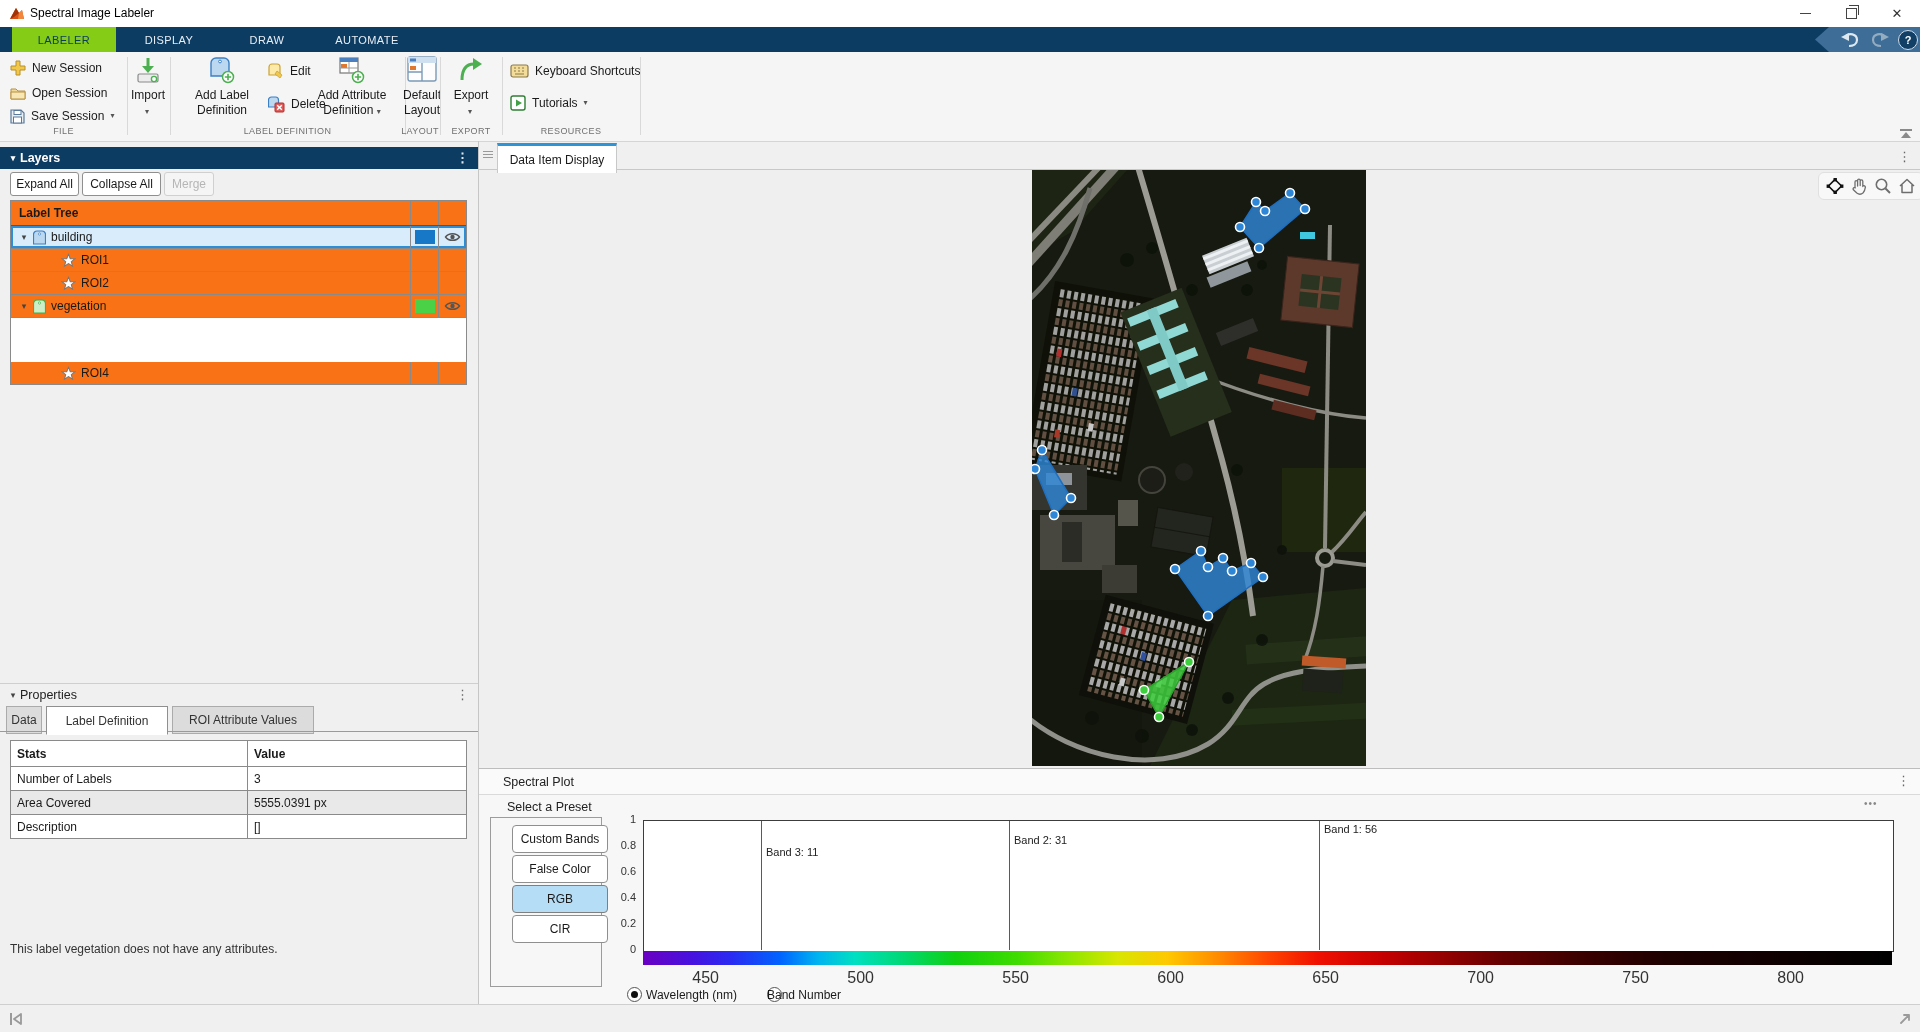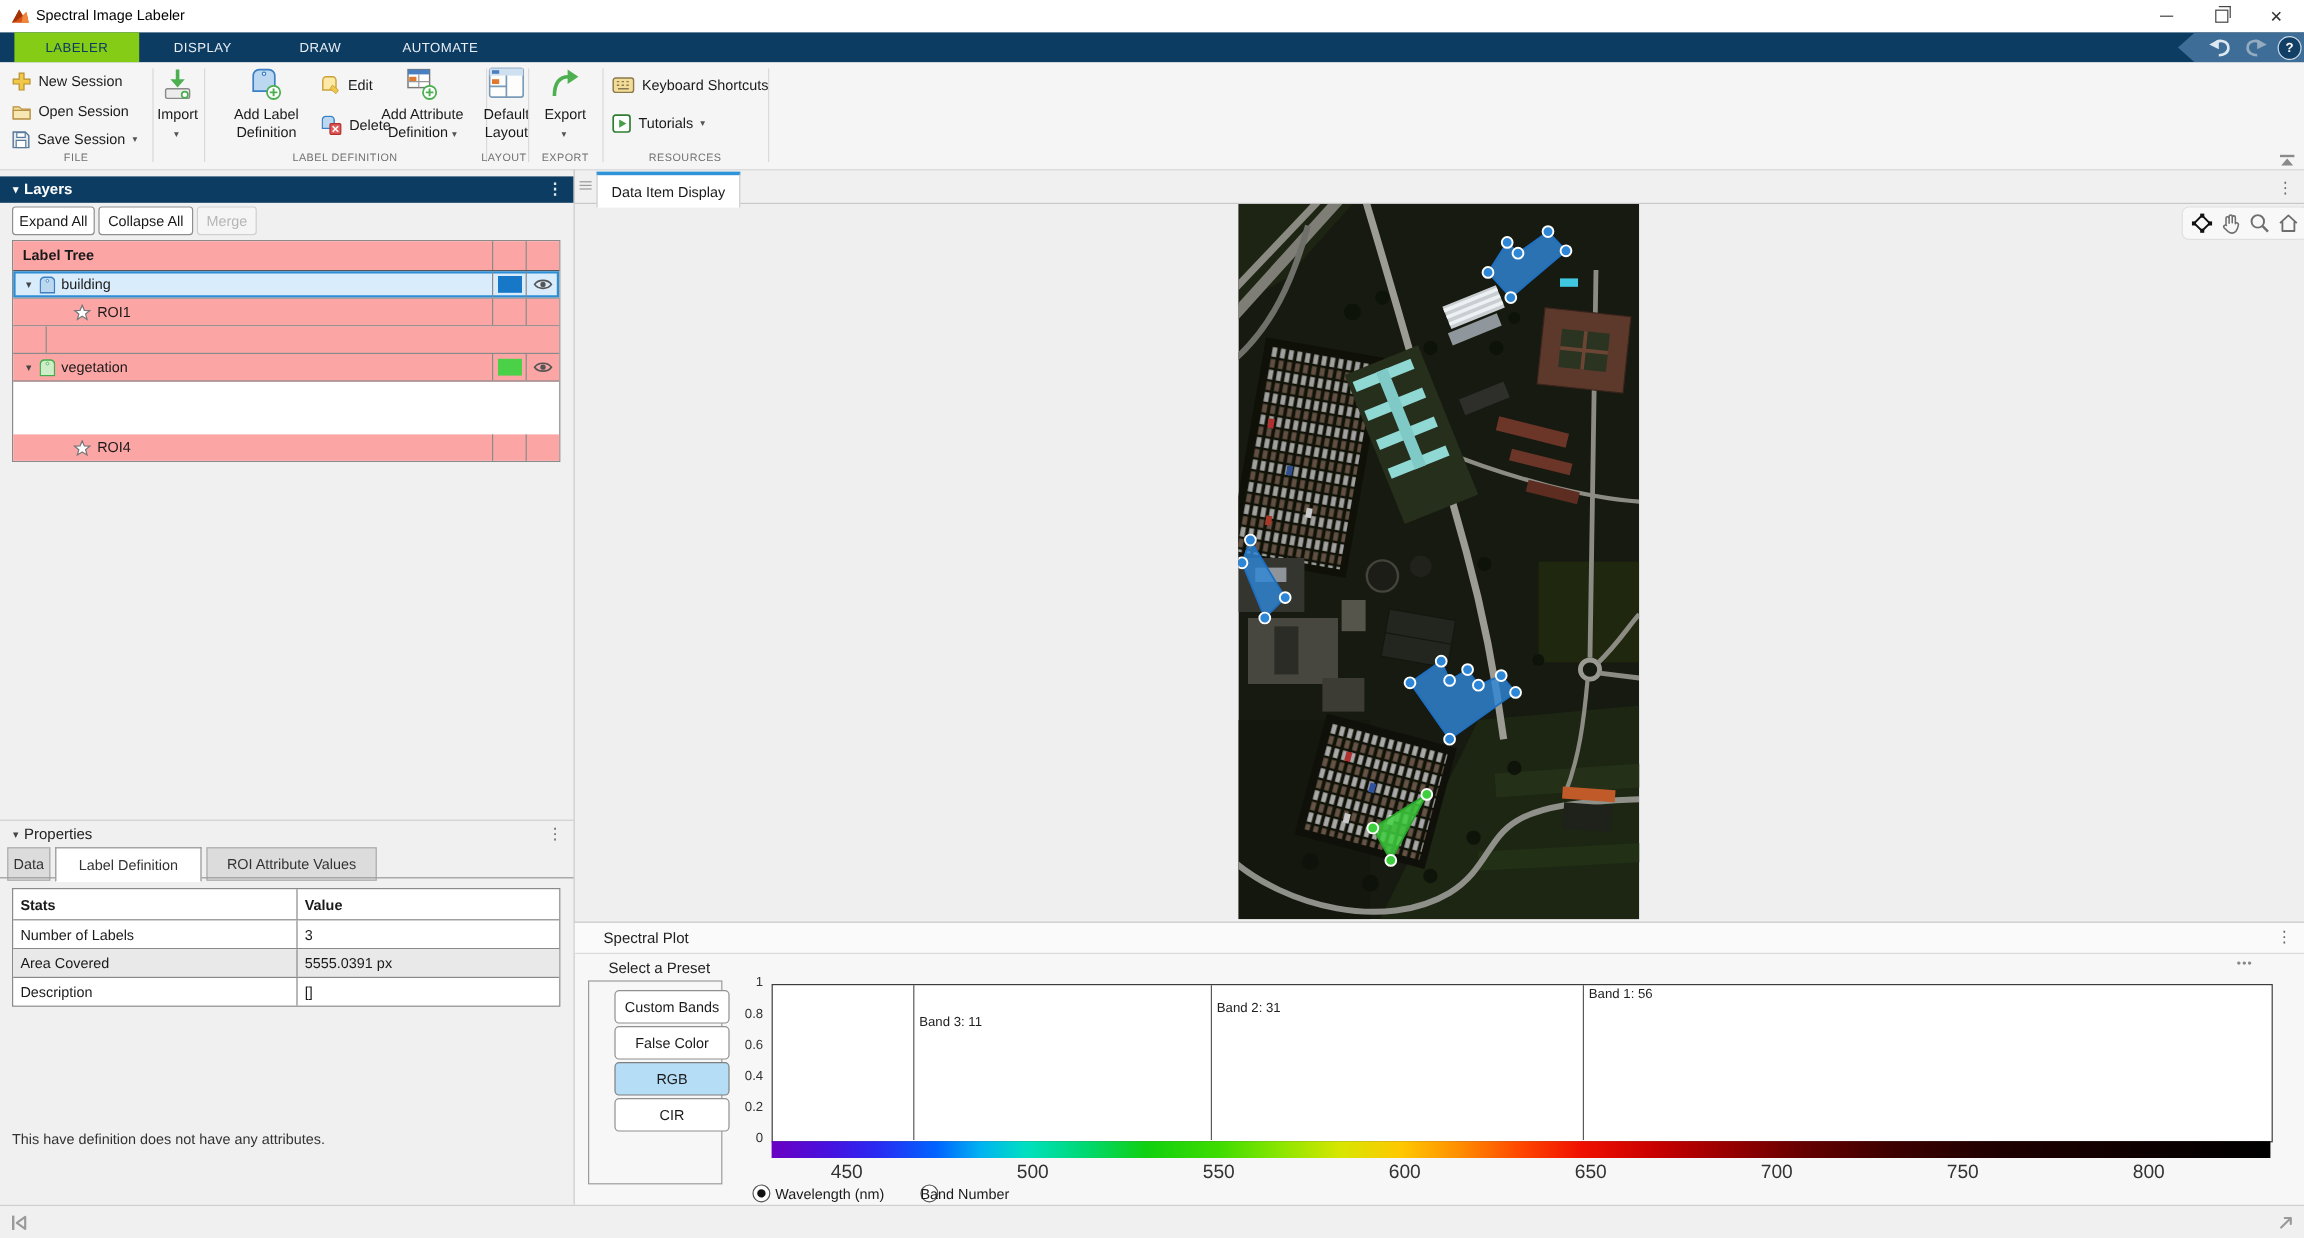--- a/index.html
+++ b/index.html
@@ -32,21 +32,21 @@
   .rb-row{display:flex;align-items:center;gap:6px;height:18px;}
   
   .panel-header-blue{left:0;top:147px;width:478px;height:22px;background:#0d3c63;color:#fff;
        display:flex;align-items:center;font-size:12.5px;font-weight:bold;}
   .vsplit{left:478px;top:141px;width:1px;height:863px;background:#c6c6c6;}
   .btn{position:absolute;display:flex;align-items:center;justify-content:center;background:#fff;
        border:1px solid #8f8f8f;border-radius:3px;font-size:12px;color:#1a1a1a;height:22px;}
   .btn.disabled{color:#b6b6b6;border-color:#d0d0d0;background:#f5f5f5;}
   
   .tree-table{left:10px;top:200px;width:455px;background:#fff;border:1px solid #8a8a8a;}
-  .trow{display:flex;height:22px;border-bottom:1px solid #8a8a8a;background:#fca5a5;align-items:stretch;font-size:12px;}
+  .trow{display:flex;height:22px;border-bottom:1px solid #8a8a8a;background:#f97316;align-items:stretch;font-size:12px;}
   .trow:last-child{border-bottom:none;margin-top:44px;}
   .trow .c1{width:399px;display:flex;align-items:center;border-right:1px solid #8a8a8a;}
   .trow .c2{width:27px;display:flex;align-items:center;justify-content:center;border-right:1px solid #8a8a8a;}
   .trow .c3{flex:1;display:flex;align-items:center;justify-content:center;}
   .trow.hdr{height:24px;font-weight:bold;border-bottom:1px solid #555;}
   .trow.selected{background:#d9ecfb;box-shadow:inset 0 0 0 2px #2d8ed6;}
   .swatch{width:20px;height:14px;}
   .tree-caret{width:14px;margin-left:6px;font-size:9px;color:#444;text-align:center;}
   .ticon{margin:0 5px 0 2px;display:inline-flex;}
   .roi-indent{margin-left:50px;display:inline-flex;}
@@ -345,20 +345,28 @@
         <svg width="15" height="15" viewBox="0 0 16 16">
               <path d="M8,1.5 L9.9,6 L14.8,6.2 L11,9.3 L12.3,14 L8,11.3 L3.7,14 L5,9.3 L1.2,6.2 L6.1,6 Z" fill="#fff" stroke="#777" stroke-width="1.1"></path>
             </svg>
           </span>
         <span style="margin-left:5px">ROI1</span>
         </div>
       <div class="c2"></div>
         <div class="c3"></div>
     </div>
     <div class="trow">
+      <div class="c1">
+          <span class="roi-indent">
+        <svg width="15" height="15" viewBox="0 0 16 16">
+              <path d="M8,1.5 L9.9,6 L14.8,6.2 L11,9.3 L12.3,14 L8,11.3 L3.7,14 L5,9.3 L1.2,6.2 L6.1,6 Z" fill="#fff" stroke="#777" stroke-width="1.1"></path>
+            </svg>
+          </span>
+        <span style="margin-left:5px">ROI2</span>
+        </div>
       <div class="c2"></div>
         <div class="c3"></div>
     </div>
     <div class="trow">
       <div class="c1">
         <span class="tree-caret">▾</span>
         <span class="ticon">
           <svg width="13" height="15" viewBox="0 0 13 15">
               <path d="M4,1 h5 a3.5,3.5 0 0 1 3.5,3.5 V14 h-12 V4.5 A3.5,3.5 0 0 1 4,1 z" fill="#cdeec8" stroke="#3fae49" stroke-width="1.2"></path>
               <circle cx="6.5" cy="4" r="1.1" fill="#fff" stroke="#3fae49" stroke-width=".7"></circle>
@@ -419,21 +427,21 @@
     </div>
     <div class="prow alt">
       <div class="pc1">Area Covered</div>
       <div class="pc2">5555.0391 px</div>
     </div>
     <div class="prow">
       <div class="pc1">Description</div>
       <div class="pc2">[]</div>
     </div>
   </div>
-  <div class="abs note-text" style="left:10px;top:942px">This have definition does not have any attributes.</div>
+  <div class="abs note-text" style="left:10px;top:942px">This label vegetation does not have any attributes.</div>
 
   <div class="abs vsplit"></div>
 
   
   <div class="abs canvas"></div>
   <div class="abs main-tabstrip-line"></div>
   <div class="abs grip" style="left:483px;top:151px">
       <span></span>
       <span></span>
       <span></span>

